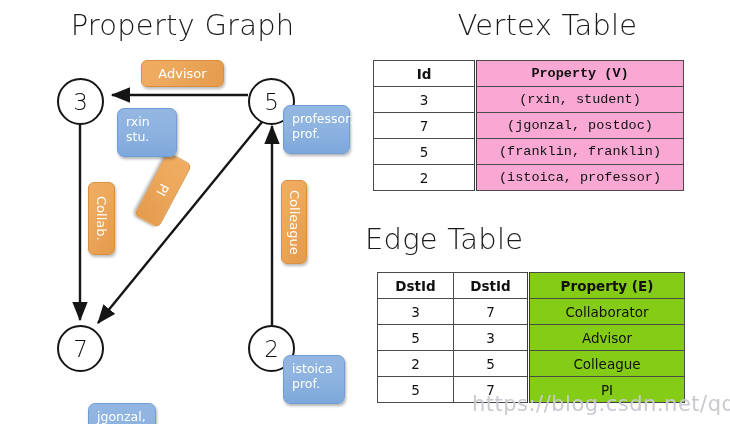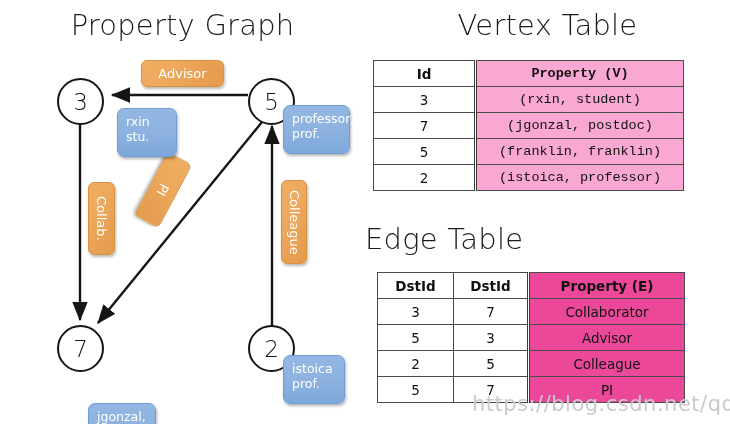--- a/index.html
+++ b/index.html
@@ -88,21 +88,21 @@
     font-size:13.5px;
     font-weight:400;
     color:#111;
     padding:0 2px;
     overflow:hidden;
     white-space:nowrap;
   }
   table.gtable th{font-weight:700;font-size:13.5px;}
   .sep-left{border-left:3px double #3a3a3a !important;}
   .cell-blue{background:#f9a8d4;font-family:Liberation Mono, monospace;}
-  .cell-orange{background:#ec4899;}
+  .cell-orange{background:#84cc16;}
 
   #vertex-table{left:373px;top:60px;width:310px;}
   #edge-table{left:377px;top:272px;width:307px;}
 
   
   #watermark{
     position:absolute;
     left:472px;top:392px;
     font-size:21px;
     color:#c9c9cf;

